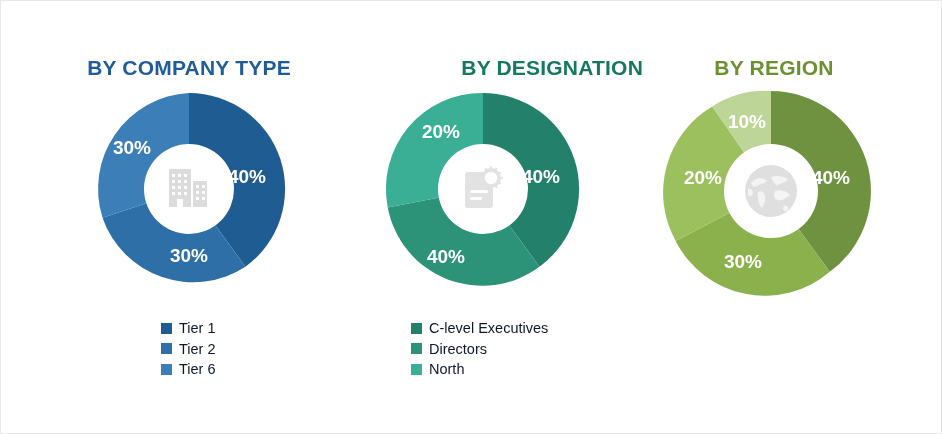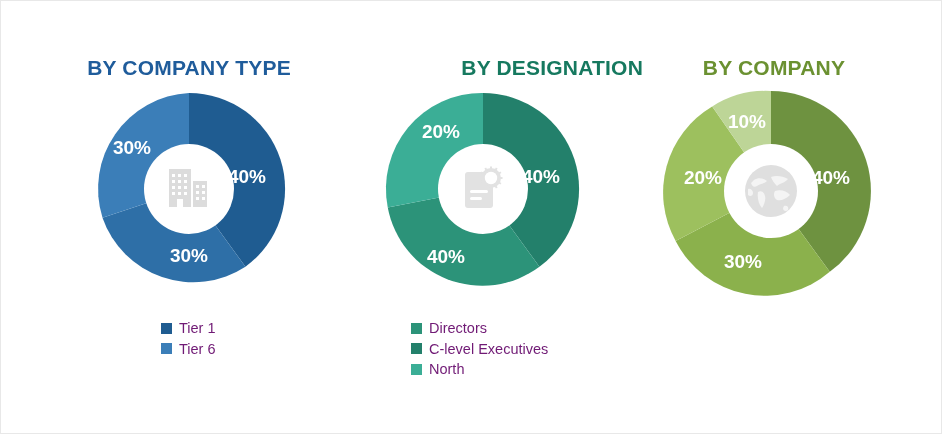--- a/index.html
+++ b/index.html
@@ -79,21 +79,21 @@
     display: grid;
     grid-template-columns: auto auto;
     column-gap: 64px;
     row-gap: 6px;
   }
   .legend-item {
     display: flex;
     align-items: center;
     gap: 7px;
     font-size: 14.5px;
-    color: #701a75;
+    color: #0f172a;
     white-space: nowrap;
     line-height: 1;
   }
   .swatch {
     width: 11px;
     height: 11px;
     flex: 0 0 auto;
     display: inline-block;
   }
 </style>
@@ -152,20 +152,24 @@
       </div>
     </div>
 
     <div class="legend" style="top:320px;">
       <div class="legend-col" style="padding-left:132px;">
         <div class="legend-item">
           <span class="swatch" style="background:#1F5C91;"></span>
           <span>Tier 1</span>
         </div>
         <div class="legend-item">
+          <span class="swatch" style="background:#2E6FA7;"></span>
+          <span>Tier 2</span>
+        </div>
+        <div class="legend-item">
           <span class="swatch" style="background:#3B7EB8;"></span>
           <span>Tier 6</span>
         </div>
       </div>
     </div>
   </div>
 
   <div class="panel" style="left:322px; width:320px;">
     <div class="panel-title" style="color:#16795F;text-align:right;">BY DESIGNATION</div>
 
@@ -201,37 +205,37 @@
             </g>
           </g>
           <circle cx="36" cy="17" r="6.2" fill="#ffffff"></circle>
         </svg>
       </div>
     </div>
 
     <div class="legend" style="top:320px;">
       <div class="legend-col" style="padding-left:88px;">
         <div class="legend-item">
+          <span class="swatch" style="background:#23806B;"></span>
+          <span>C-level Executives</span>
+        </div>
+        <div class="legend-item">
           <span class="swatch" style="background:#2C9379;"></span>
           <span>Directors</span>
         </div>
         <div class="legend-item">
-          <span class="swatch" style="background:#23806B;"></span>
-          <span>C-level Executives</span>
-        </div>
-        <div class="legend-item">
           <span class="swatch" style="background:#3BAE96;"></span>
           <span>North</span>
         </div>
       </div>
     </div>
   </div>
 
   <div class="panel" style="left:624px; width:318px;">
-    <div class="panel-title" style="color:#6B9131; top:55px; left:-10px;">BY COMPANY</div>
+    <div class="panel-title" style="color:#6B9131; top:55px; left:-10px;">BY REGION</div>
 
     <div class="donut-wrap" style="top:86px; left:46%;">
       <svg class="donut-svg" width="208" height="208" viewBox="0 0 208 208">
         <g>
           <path d="M 104 104 L 104 4 A 100 100 0 0 1 162.78 184.85 Z" fill="#6E9240"></path>
           <path d="M 104 104 L 162.78 184.85 A 100 100 0 0 1 8.65 154.00 Z" fill="#8BB14C"></path>
           <path d="M 104 104 L 8.65 154.00 A 100 100 0 0 1 45.22 19.45 Z" fill="#9DC05E"></path>
           <path d="M 104 104 L 45.22 19.45 A 100 100 0 0 1 104 4 Z" fill="#BDD597"></path>
           <circle cx="104" cy="104" r="47" fill="#ffffff"></circle>
         </g>

